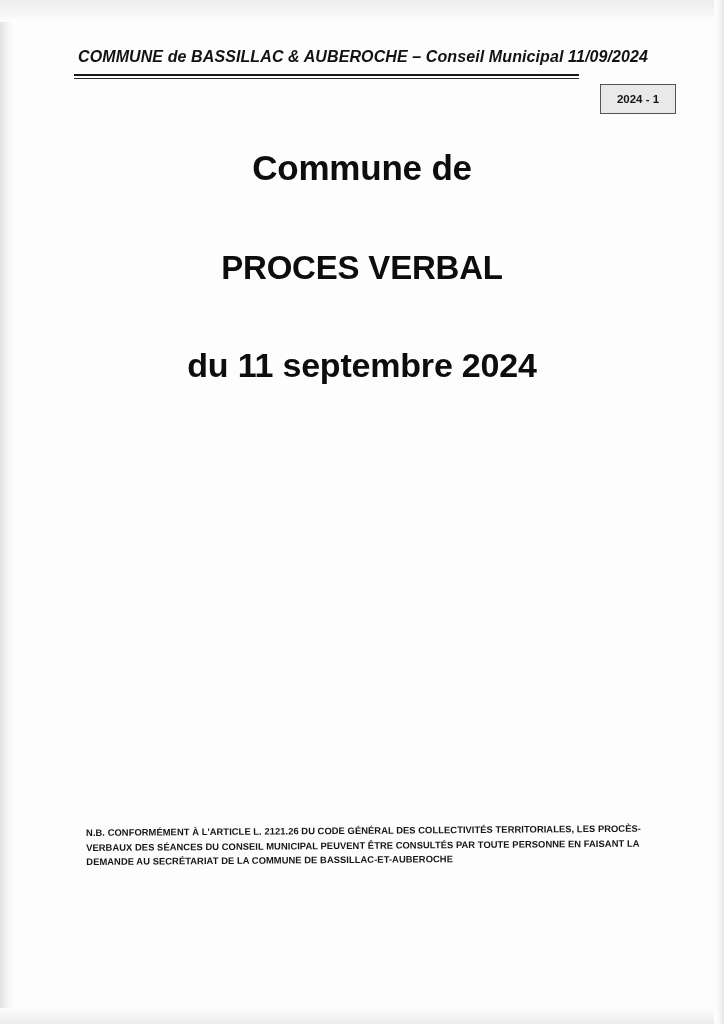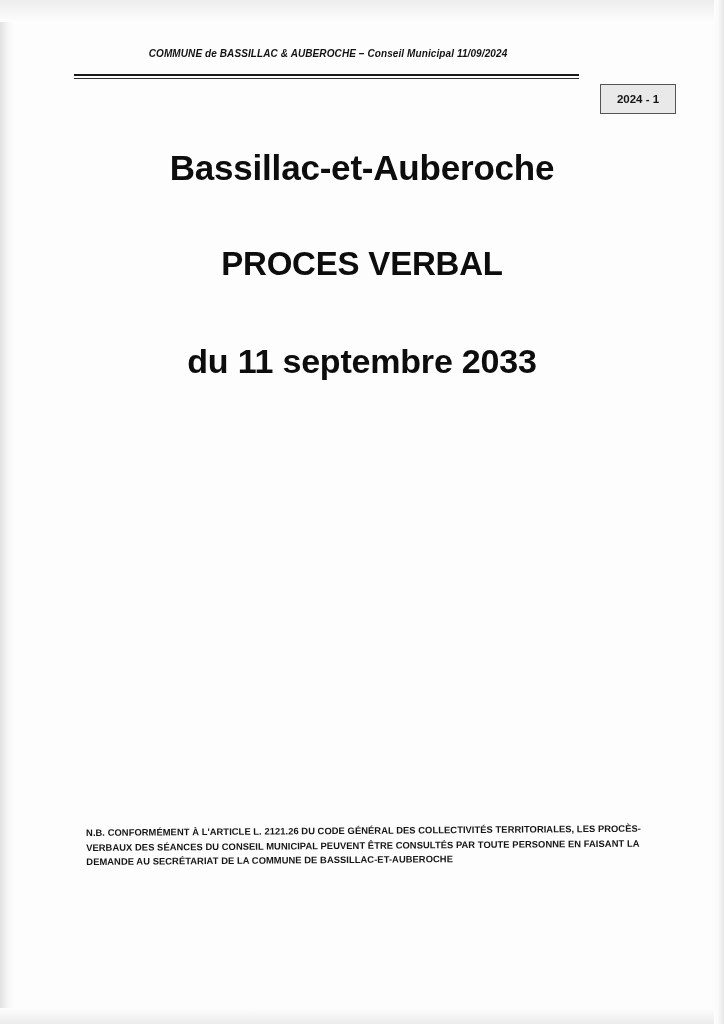--- a/index.html
+++ b/index.html
@@ -67,21 +67,21 @@
     height: 44px;
   }
   .header-title {
     position: absolute;
     left: 78px;
     top: 4px;
     width: 500px;
     text-align: center;
     font-style: italic;
     font-weight: bold;
-    font-size: 10px;
+    font-size: 16px;
     letter-spacing: 0.1px;
     color: #131313;
     white-space: nowrap;
   }
   .header-rule {
     position: absolute;
     left: 74px;
     top: 30px;
     width: 505px;
     height: 0;
@@ -152,19 +152,19 @@
   <div class="scan-bottom"></div>
 
   <div class="header">
     <div class="header-title">COMMUNE de BASSILLAC &amp; AUBEROCHE – Conseil Municipal 11/09/2024</div>
     <div class="header-rule"></div>
     <div class="header-rule second"></div>
     <div class="page-number-box">2024 - 1</div>
   </div>
 
   <div class="title-block">
-    <div class="title-line l2">Bassillac-et-Auberoche</div>
+    <div class="title-line l1">Commune de</div>
     <div class="title-line l3">PROCES VERBAL</div>
-    <div class="title-line l5">du 11 septembre 2033</div>
+    <div class="title-line l5">du 11 septembre 2024</div>
   </div>
 
   <div class="footer-note">N.B. CONFORMÉMENT À L'ARTICLE L. 2121.26 DU CODE GÉNÉRAL DES COLLECTIVITÉS TERRITORIALES, LES PROCÈS-VERBAUX DES SÉANCES DU CONSEIL MUNICIPAL PEUVENT ÊTRE CONSULTÉS PAR TOUTE PERSONNE EN FAISANT LA DEMANDE AU SECRÉTARIAT DE LA COMMUNE DE BASSILLAC-ET-AUBEROCHE</div>
 </div>
 
 </body></html>

